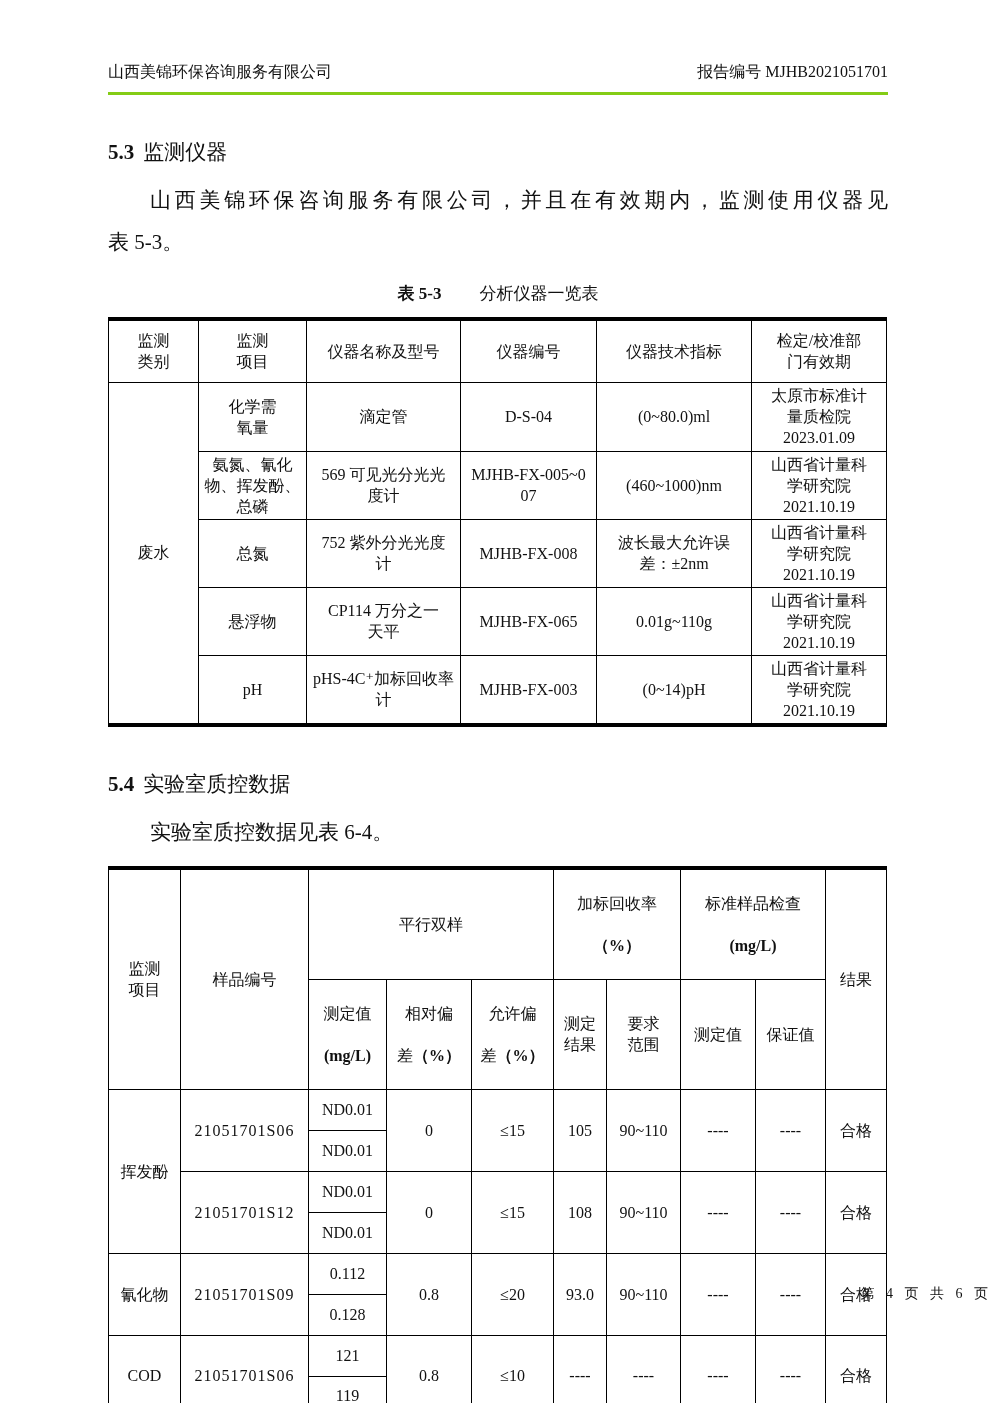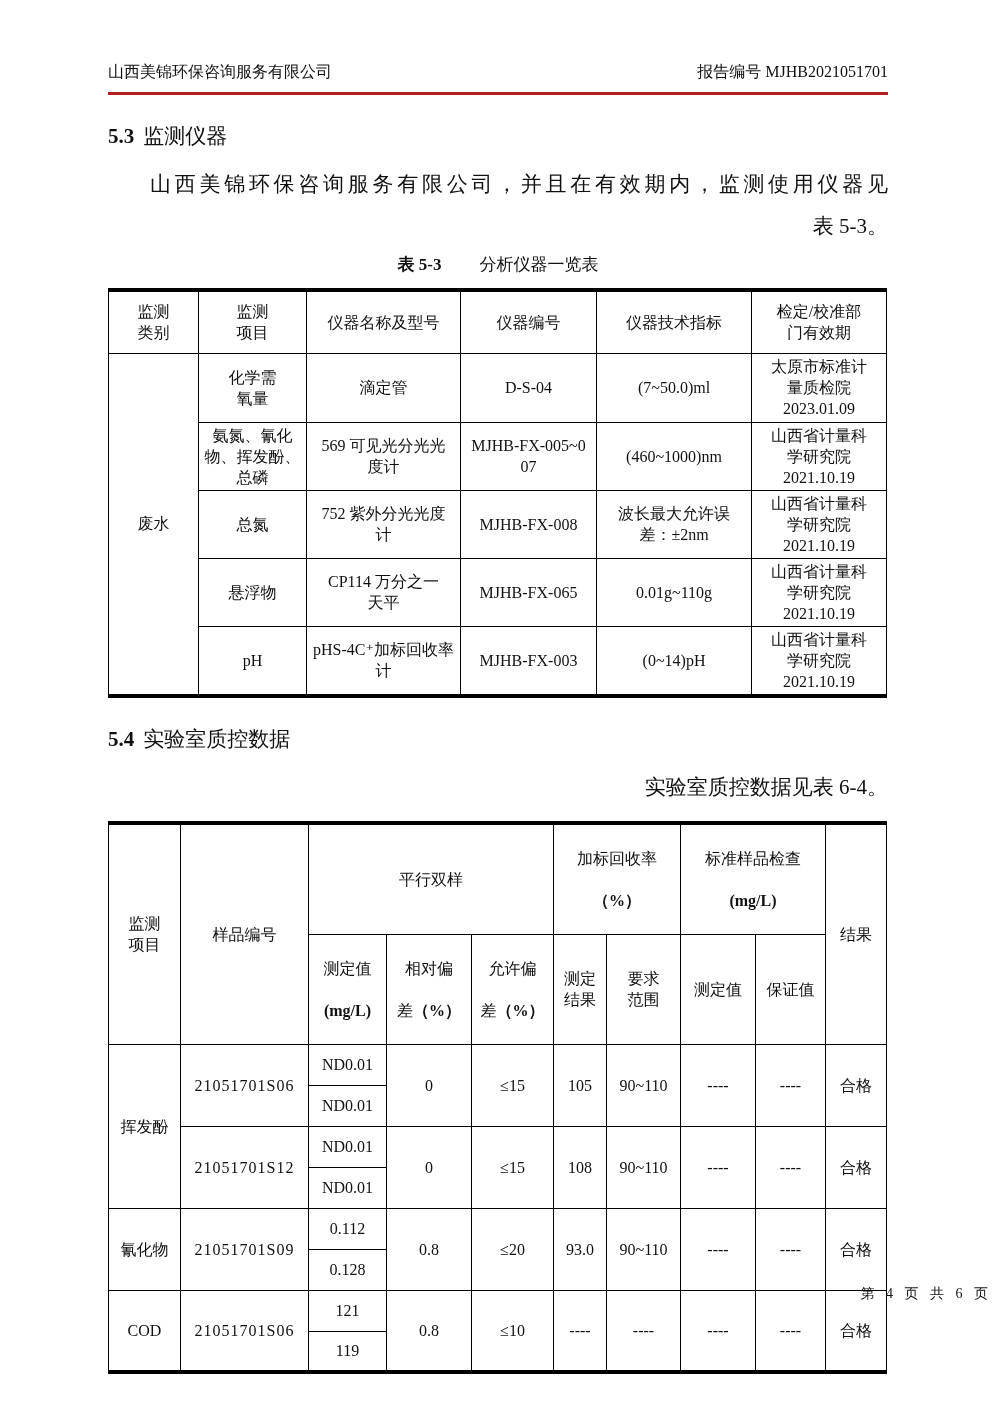--- a/index.html
+++ b/index.html
@@ -16,41 +16,41 @@
   }
   .content { padding: 62px 104px 0 108px; width: 992px; }
 
   
   .doc-header {
     display: flex;
     justify-content: space-between;
     align-items: flex-end;
     font-size: 16px;
     padding-bottom: 9px;
-    border-bottom: 3px solid #b91c1c;
-  }
-
-  
-  .sec-heading { margin-top: 27px; font-size: 21px; line-height: 29px; }
+    border-bottom: 3px solid #84cc16;
+  }
+
+  
+  .sec-heading { margin-top: 43px; font-size: 21px; line-height: 29px; }
   .sec-heading .h-num { font-weight: bold; margin-right: 9px; letter-spacing: 0; }
 
   
-  .para { font-size: 21px; line-height: 42px; text-align: right; }
+  .para { font-size: 21px; line-height: 42px; }
   .para-just {
     margin-top: 12px;
     text-indent: 2em;
     text-align: justify;
     text-align-last: justify;
   }
   .para-plain { }
   .para-single { margin-top: 12px; text-indent: 2em; }
 
   
   .tbl-caption { text-align: center; font-size: 17px; line-height: 24px; }
-  .cap-53 { margin-top: 6px; }
+  .cap-53 { margin-top: 19px; }
   .cap-54 { margin-top: 8px; }
   .tbl-caption .cap-label { font-weight: bold; }
   .tbl-caption .cap-title { margin-left: 38px; }
 
   
   table.tbl {
     border-collapse: collapse;
     table-layout: fixed;
     width: 778px;
     border-top: 4px solid #000;
@@ -124,21 +124,21 @@
 门有效期</th>
         </tr>
       </thead>
       <tbody>
         <tr style="height:69px">
           <td rowspan="5">废水</td>
           <td>化学需
 氧量</td>
           <td>滴定管</td>
           <td>D-S-04</td>
-          <td>(7~50.0)ml</td>
+          <td>(0~80.0)ml</td>
           <td>太原市标准计
 量质检院
 2023.01.09</td>
         </tr>
         <tr style="height:65px">
           <td>氨氮、氰化
 物、挥发酚、
 总磷</td>
           <td>569 可见光分光光
 度计</td>

